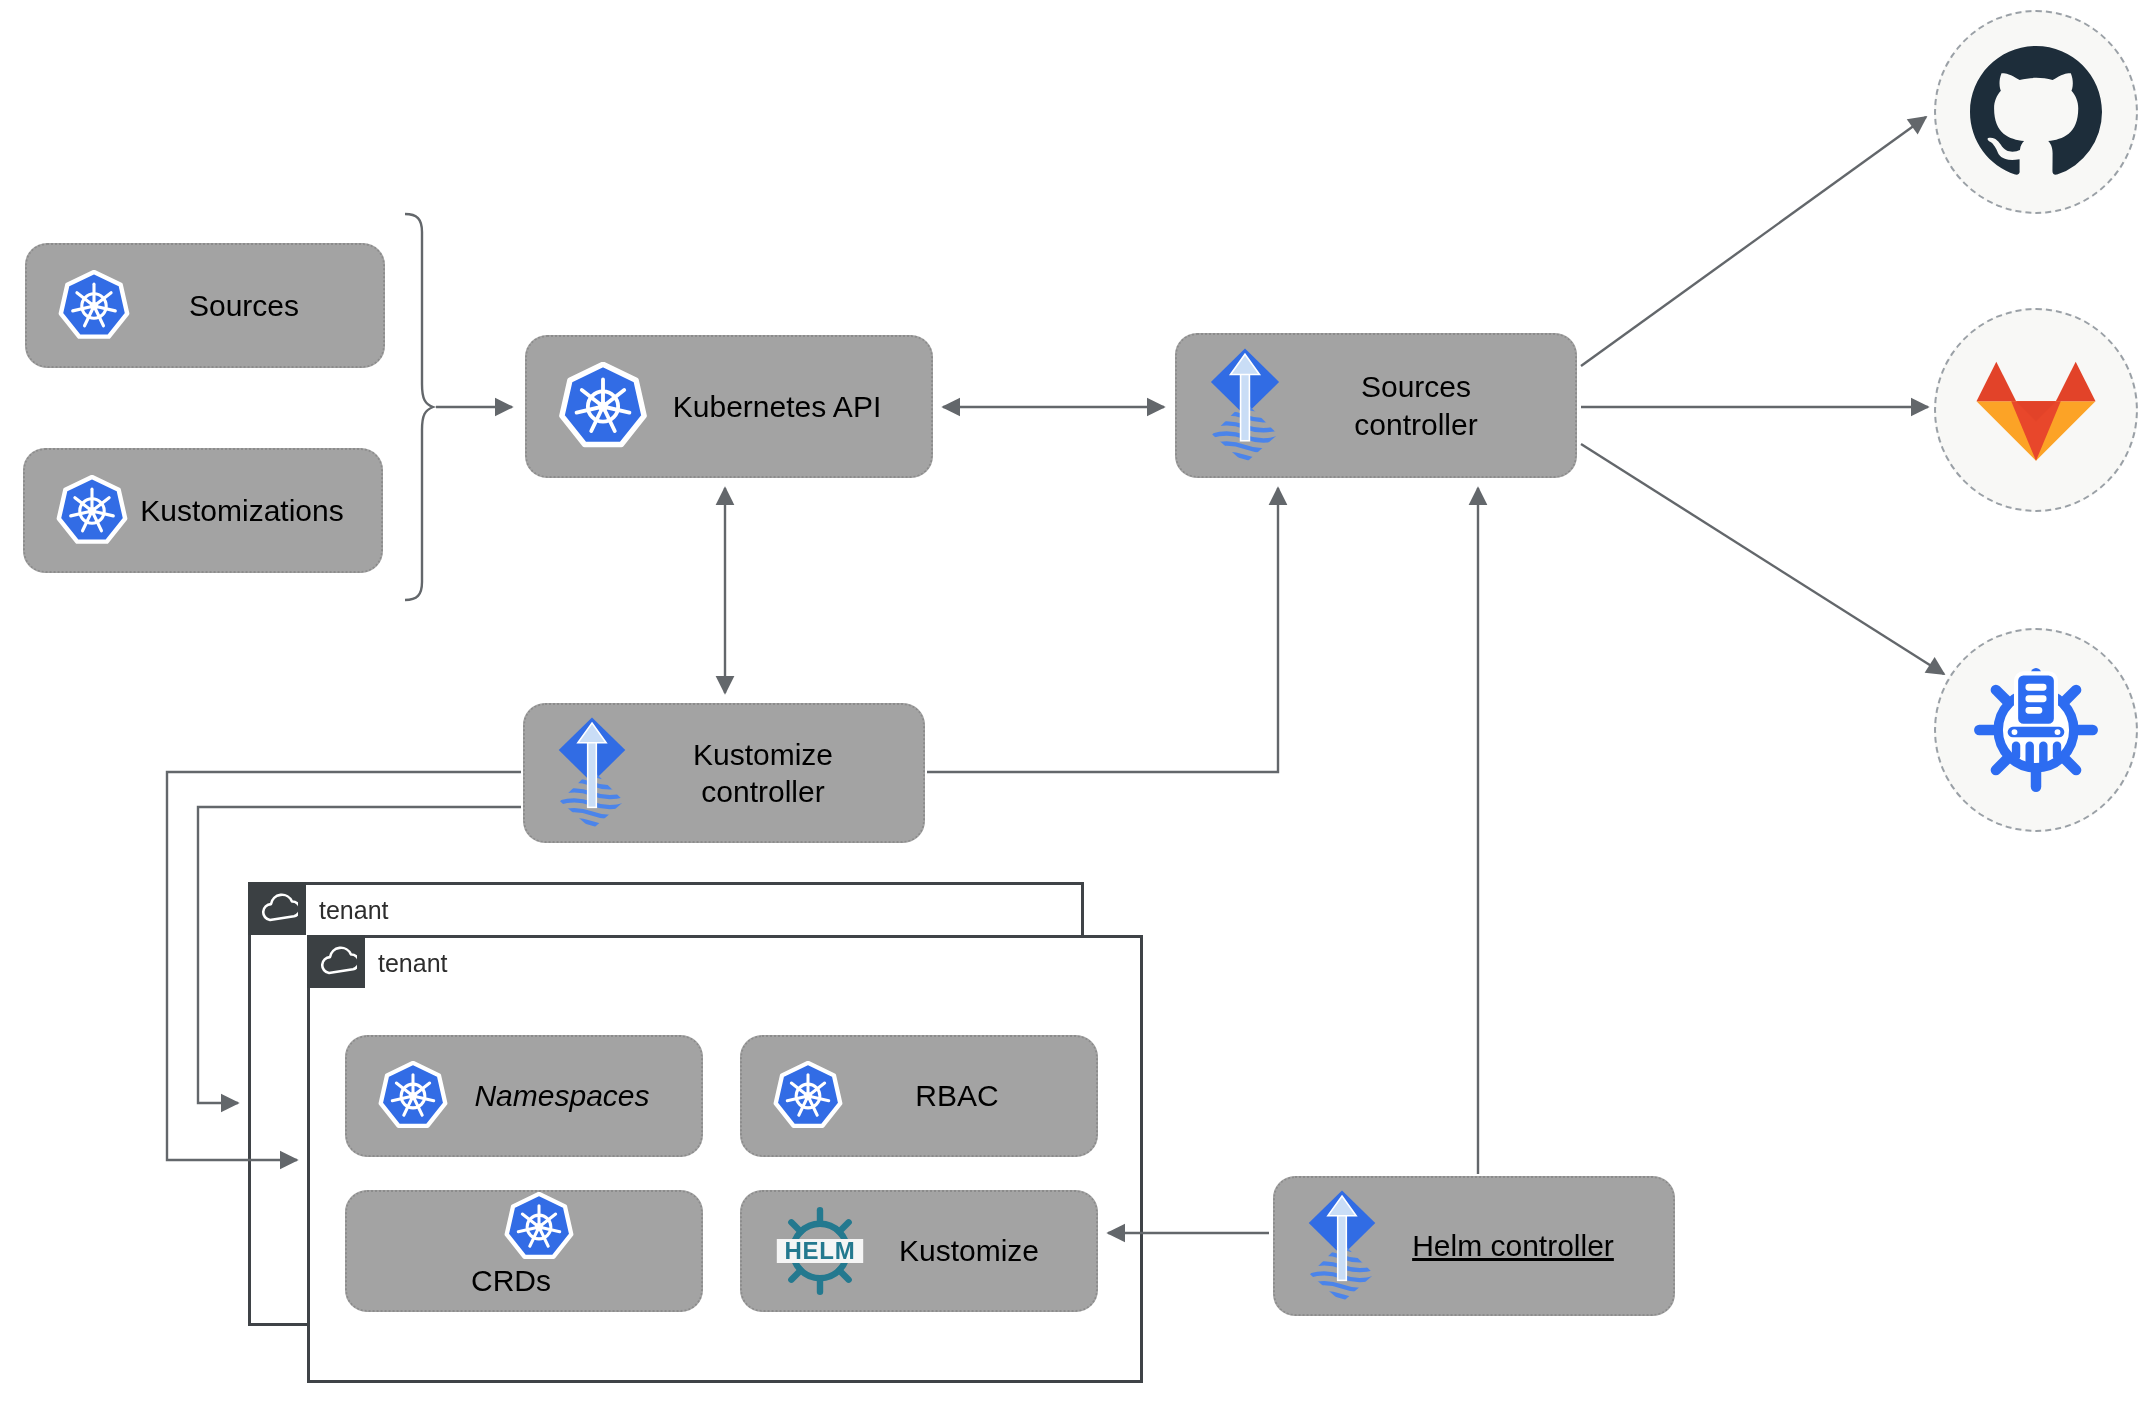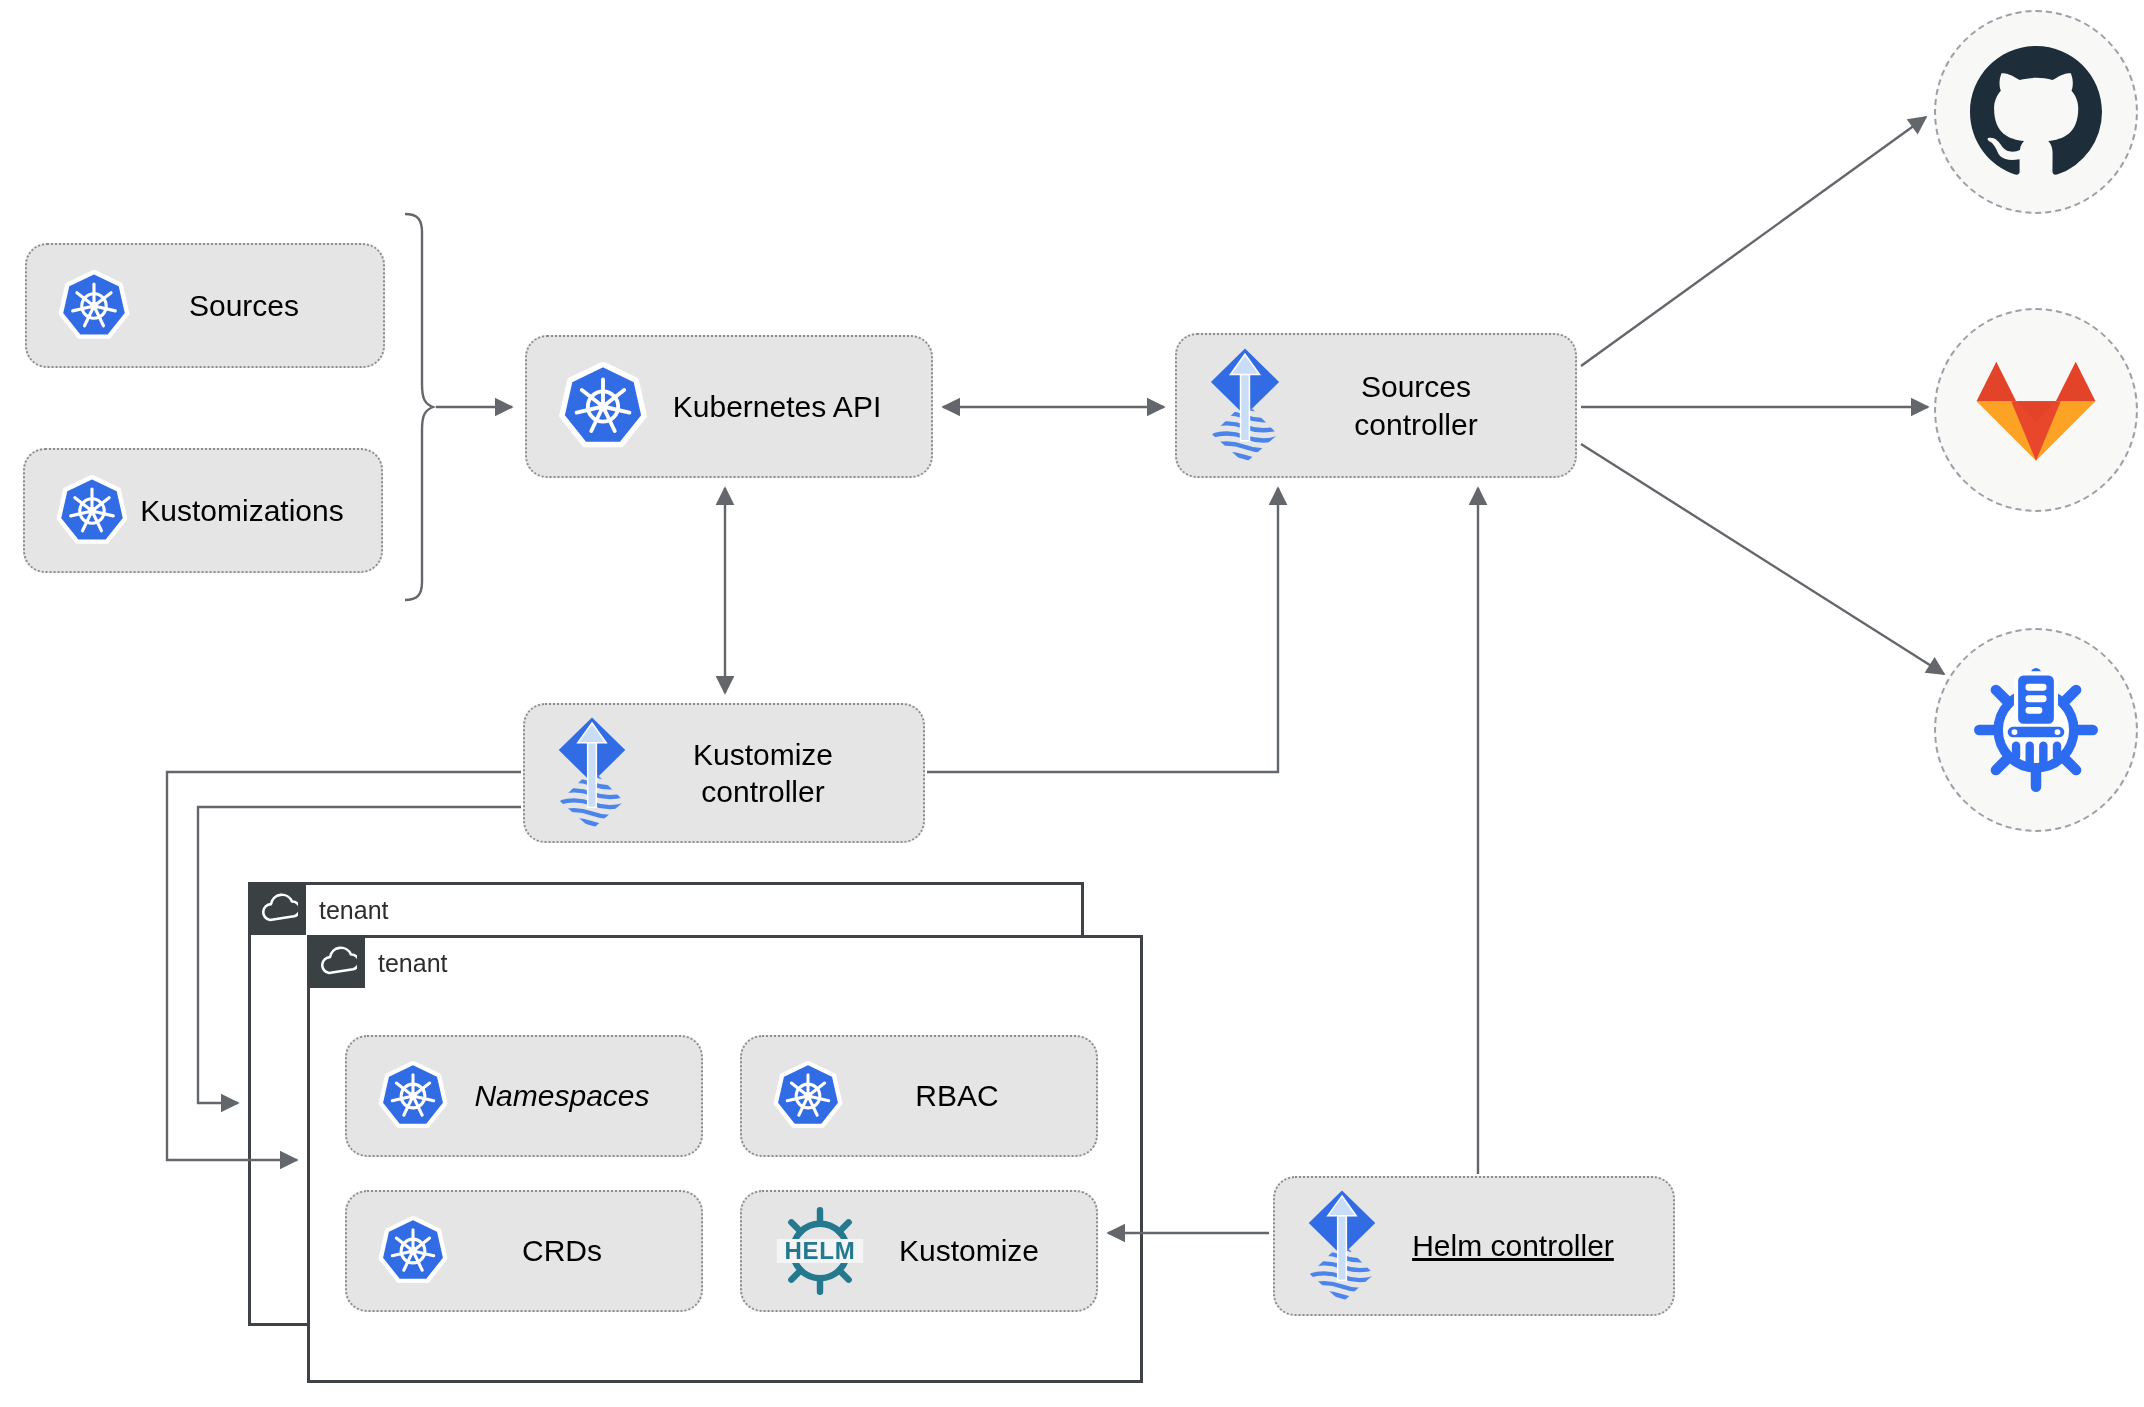--- a/index.html
+++ b/index.html
@@ -3,38 +3,38 @@
 <meta charset="utf-8">
 <style>
   html,body{margin:0;padding:0;background:#ffffff;}
   #canvas{
     position:relative;width:2144px;height:1407px;background:#ffffff;
     font-family:"Liberation Sans", sans-serif;overflow:hidden;
   }
   
   .node{
     position:absolute;box-sizing:border-box;
-    background:#e5e5e5;border:2px dotted #8c8c8c;border-radius:22px;
+    background:#a3a3a3;border:2px dotted #8c8c8c;border-radius:22px;
     display:flex;align-items:center;
   }
   .node .ic{flex:0 0 auto;margin-left:30px;display:flex;align-items:center;}
   .node .lbl{
     flex:1 1 auto;text-align:center;color:#000;font-size:30px;line-height:1.25;
     padding-right:26px;
   }
   
   .n-sources        {left:25px;  top:243px; width:360px; height:125px;}
   .n-kustomizations {left:23px;  top:448px; width:360px; height:125px;}
   .n-k8sapi         {left:525px; top:335px; width:408px; height:143px;}
   .n-sourcectl      {left:1175px;top:333px; width:402px; height:145px;}
   .n-kustomizectl   {left:523px; top:703px; width:402px; height:140px;}
   .n-helmctl        {left:1273px;top:1176px;width:402px; height:140px;text-decoration:underline;}
   .n-namespaces     {left:345px; top:1035px;width:358px; height:122px;font-style:italic;}
   .n-rbac           {left:740px; top:1035px;width:358px; height:122px;}
-  .n-crds           {left:345px; top:1190px;width:358px; height:122px;}
+  .n-crds           {left:345px; top:1190px;width:358px; height:122px;flex-direction:column;}
   .n-releases       {left:740px; top:1190px;width:358px; height:122px;}
   
   .tenant{
     position:absolute;box-sizing:border-box;background:#ffffff;
     border:3px solid #3f4347;
   }
   .t-back {left:248px;top:882px;width:836px;height:444px;}
   .t-front{left:307px;top:935px;width:836px;height:448px;}
   .tenant .tab{
     position:absolute;left:-3px;top:-3px;width:58px;height:53px;

